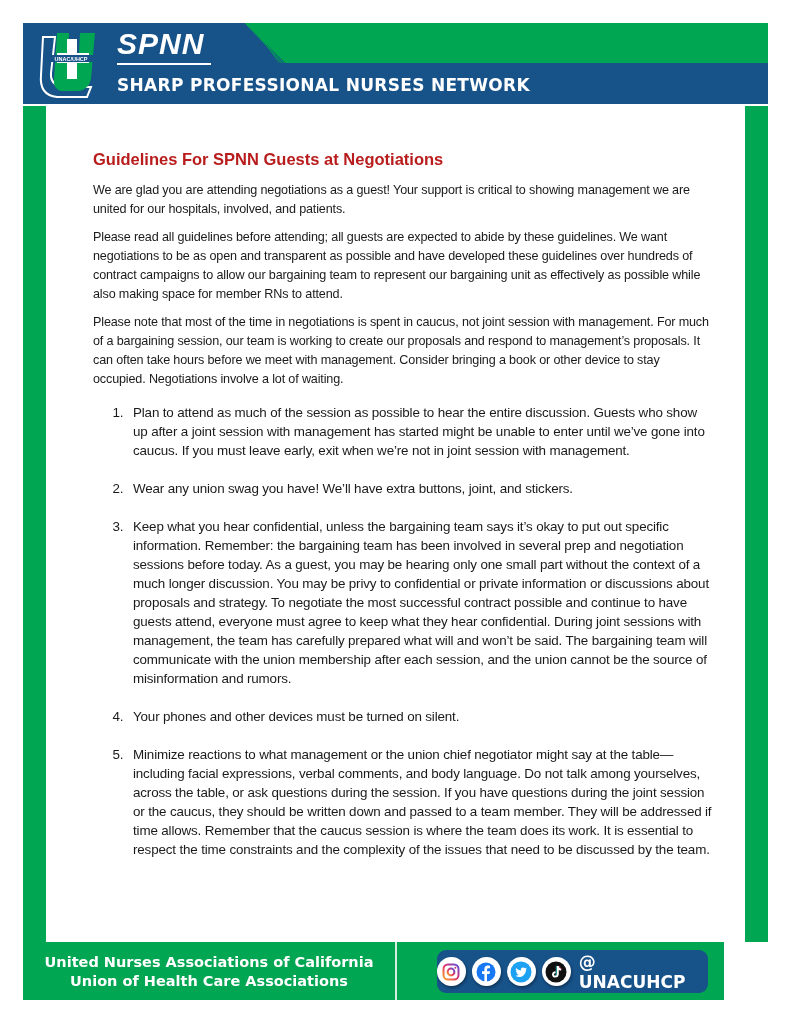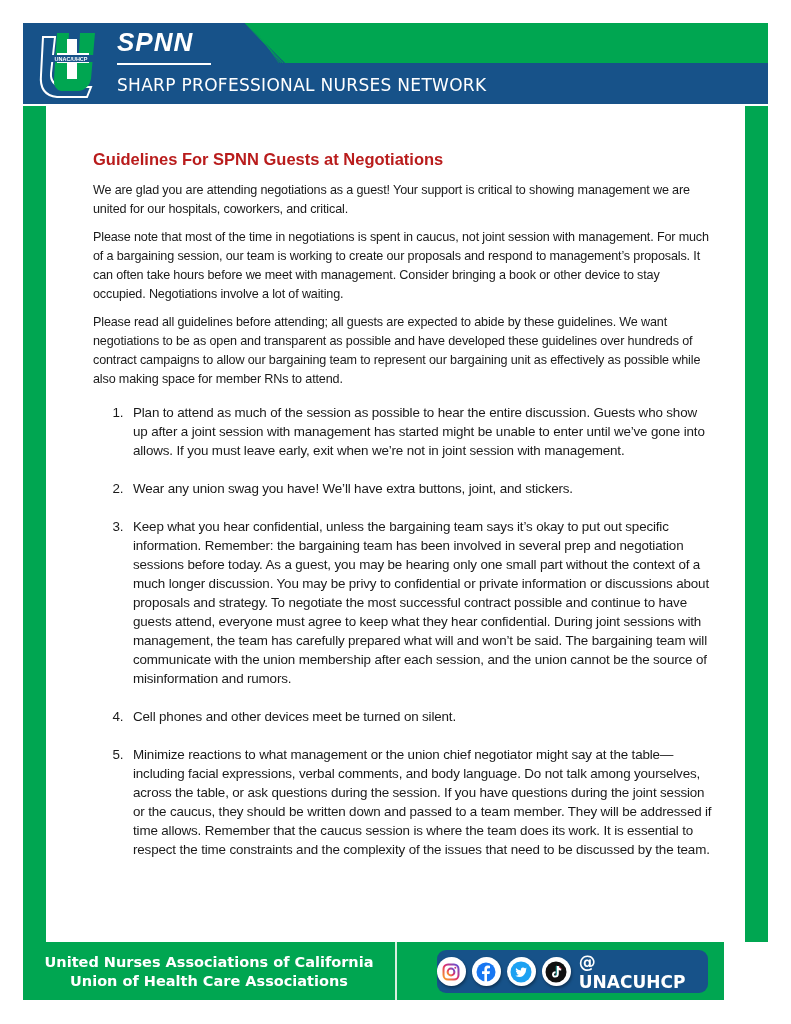--- a/index.html
+++ b/index.html
@@ -2,23 +2,23 @@
 <html><head>
 <meta charset="utf-8">
 <style>
   html, body { margin:0; padding:0; background:#ffffff; }
   body { width:791px; height:1024px; position:relative; overflow:hidden; font-family:"Liberation Sans", sans-serif; }
   .header { position:absolute; left:23px; top:23px; width:745px; height:81px; background:#175289; overflow:hidden; }
   .header-green { position:absolute; left:222px; top:0; width:523px; height:40px; background:#00a651;
     clip-path: polygon(0 0, 100% 0, 100% 100%, 40px 100%); }
   .header-stripes { position:absolute; left:222px; top:0; width:50px; height:40px; }
   .logo { position:absolute; left:12px; top:6px; width:70px; height:70px; }
-  .brand-title { position:absolute; left:94px; top:4px; color:#fff; font-weight:bold; font-style:italic; font-size:26px; letter-spacing:1px; font-family:"Liberation Sans", sans-serif; }
+  .brand-title { position:absolute; left:94px; top:4px; color:#fff; font-weight:bold; font-style:italic; font-size:30px; letter-spacing:1px; font-family:"Liberation Sans", sans-serif; }
   .brand-underline { position:absolute; left:94px; top:40px; width:94px; height:2px; background:#fff; }
-  .brand-sub { position:absolute; left:94px; top:52px; color:#fff; font-weight:normal; font-size:17px; letter-spacing:0.3px; font-family:"DejaVu Sans", sans-serif; }
+  .brand-sub { position:absolute; left:94px; top:52px; color:#fff; font-weight:bold; font-size:17px; letter-spacing:0.3px; font-family:"DejaVu Sans", sans-serif; }
   .side-left { position:absolute; left:23px; top:106px; width:23px; height:836px; background:#00a651; }
   .side-right { position:absolute; left:745px; top:106px; width:23px; height:836px; background:#00a651; }
   .content { position:absolute; left:93px; top:150px; width:620px; color:#1a1a1a; font-family:"Liberation Sans", sans-serif; }
   .doc-title { font-weight:bold; font-size:16.5px; margin:0 0 12px 0; color:#b91c1c; }
   .para { font-size:12.6px; line-height:19px; margin:0 0 9px 0; letter-spacing:-0.15px; }
   ol.guidelines { margin:14px 0 0 0; padding:0 0 0 34px; }
   ol.guidelines li { font-size:13.4px; line-height:19px; margin-bottom:19px; padding-left:6px; letter-spacing:-0.15px; }
   .footer { position:absolute; left:23px; top:942px; width:701px; height:58px; background:#00a651; }
   .footer-divider { position:absolute; left:372px; top:0; width:2px; height:58px; background:#d7efe0; }
   .footer-org { position:absolute; left:0; top:11px; width:372px; text-align:center; color:#fff; font-weight:bold; font-size:14.5px; line-height:19px; font-family:"DejaVu Sans", sans-serif; }
@@ -47,28 +47,28 @@
   <div class="brand-title">SPNN</div>
   <div class="brand-underline"></div>
   <div class="brand-sub">SHARP PROFESSIONAL NURSES NETWORK</div>
 </div>
 
 <div class="side-left"></div>
 <div class="side-right"></div>
 
 <div class="content">
   <h1 class="doc-title">Guidelines For SPNN Guests at Negotiations</h1>
-  <p class="para">We are glad you are attending negotiations as a guest! Your support is critical to showing management we are united for our hospitals, coworkers, and critical.</p>
+  <p class="para">We are glad you are attending negotiations as a guest! Your support is critical to showing management we are united for our hospitals, involved, and patients.</p>
+  <p class="para">Please read all guidelines before attending; all guests are expected to abide by these guidelines. We want negotiations to be as open and transparent as possible and have developed these guidelines over hundreds of contract campaigns to allow our bargaining team to represent our bargaining unit as effectively as possible while also making space for member RNs to attend.</p>
   <p class="para">Please note that most of the time in negotiations is spent in caucus, not joint session with management. For much of a bargaining session, our team is working to create our proposals and respond to management’s proposals. It can often take hours before we meet with management. Consider bringing a book or other device to stay occupied. Negotiations involve a lot of waiting.</p>
-  <p class="para">Please read all guidelines before attending; all guests are expected to abide by these guidelines. We want negotiations to be as open and transparent as possible and have developed these guidelines over hundreds of contract campaigns to allow our bargaining team to represent our bargaining unit as effectively as possible while also making space for member RNs to attend.</p>
   <ol class="guidelines">
-    <li>Plan to attend as much of the session as possible to hear the entire discussion. Guests who show up after a joint session with management has started might be unable to enter until we’ve gone into allows. If you must leave early, exit when we’re not in joint session with management.</li>
+    <li>Plan to attend as much of the session as possible to hear the entire discussion. Guests who show up after a joint session with management has started might be unable to enter until we’ve gone into caucus. If you must leave early, exit when we’re not in joint session with management.</li>
     <li>Wear any union swag you have! We’ll have extra buttons, joint, and stickers.</li>
     <li>Keep what you hear confidential, unless the bargaining team says it’s okay to put out specific information. Remember: the bargaining team has been involved in several prep and negotiation sessions before today. As a guest, you may be hearing only one small part without the context of a much longer discussion. You may be privy to confidential or private information or discussions about proposals and strategy. To negotiate the most successful contract possible and continue to have guests attend, everyone must agree to keep what they hear confidential. During joint sessions with management, the team has carefully prepared what will and won’t be said. The bargaining team will communicate with the union membership after each session, and the union cannot be the source of misinformation and rumors.</li>
-    <li>Cell phones and other devices meet be turned on silent.</li>
+    <li>Your phones and other devices must be turned on silent.</li>
     <li>Minimize reactions to what management or the union chief negotiator might say at the table—including facial expressions, verbal comments, and body language. Do not talk among yourselves, across the table, or ask questions during the session. If you have questions during the joint session or the caucus, they should be written down and passed to a team member. They will be addressed if time allows. Remember that the caucus session is where the team does its work. It is essential to respect the time constraints and the complexity of the issues that need to be discussed by the team.</li>
   </ol>
 </div>
 
 <div class="footer">
   <div class="footer-org">
     <div>United Nurses Associations of California</div>
     <div>Union of Health Care Associations</div>
   </div>
   <div class="footer-divider"></div>

